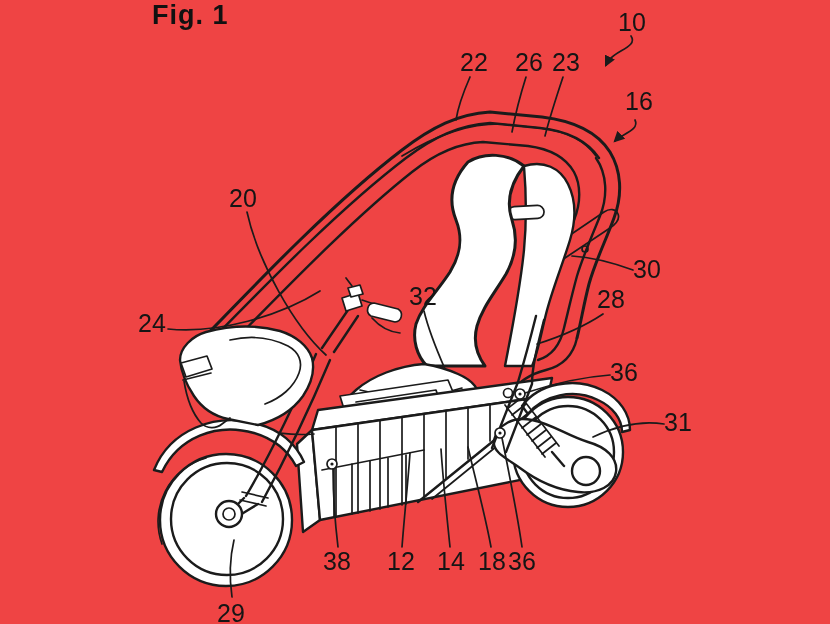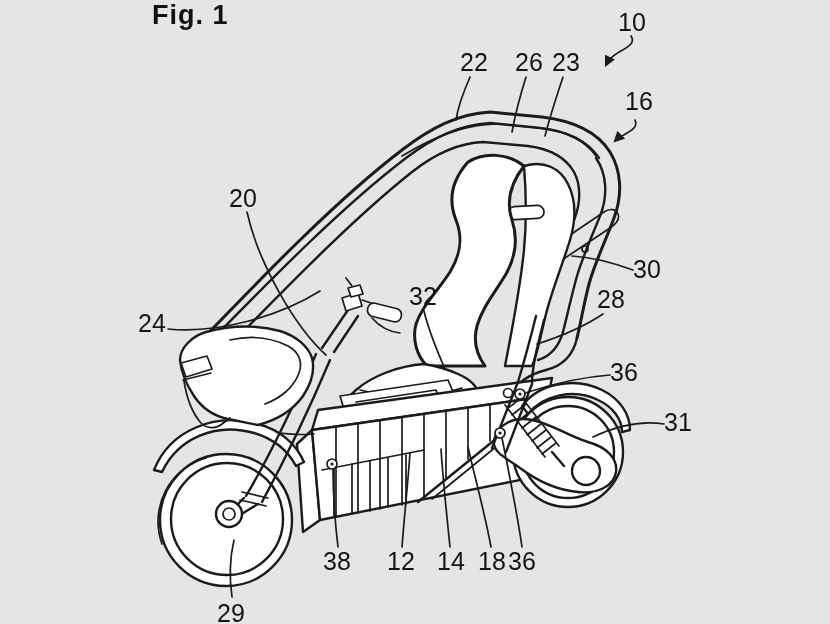--- a/index.html
+++ b/index.html
@@ -1,16 +1,16 @@
 <!DOCTYPE html>
 <html><head>
 <meta charset="utf-8">
 <style>
   html,body{margin:0;padding:0;background:#ffffff;}
-  .page{position:relative;width:830px;height:624px;background:#e5e5e5;overflow:hidden;
+  .page{position:relative;width:830px;height:624px;background:#ef4444;overflow:hidden;
         font-family:"Liberation Sans",sans-serif;}
   .fig-title{position:absolute;left:152px;top:0px;margin:0;
              font:bold 27px "Liberation Sans",sans-serif;color:#111;letter-spacing:1px;}
   svg{position:absolute;inset:0;}
   .s2{stroke-width:2.4;}
   .s3{stroke-width:3;}
   .s1{stroke-width:1.7;}
   .leader{fill:none;stroke:#1b1b1b;stroke-width:1.7;stroke-linecap:round;}
   .ref{font:25px "Liberation Sans",sans-serif;fill:#151515;stroke:none;text-anchor:middle;}
   .wh{fill:#ffffff;}

